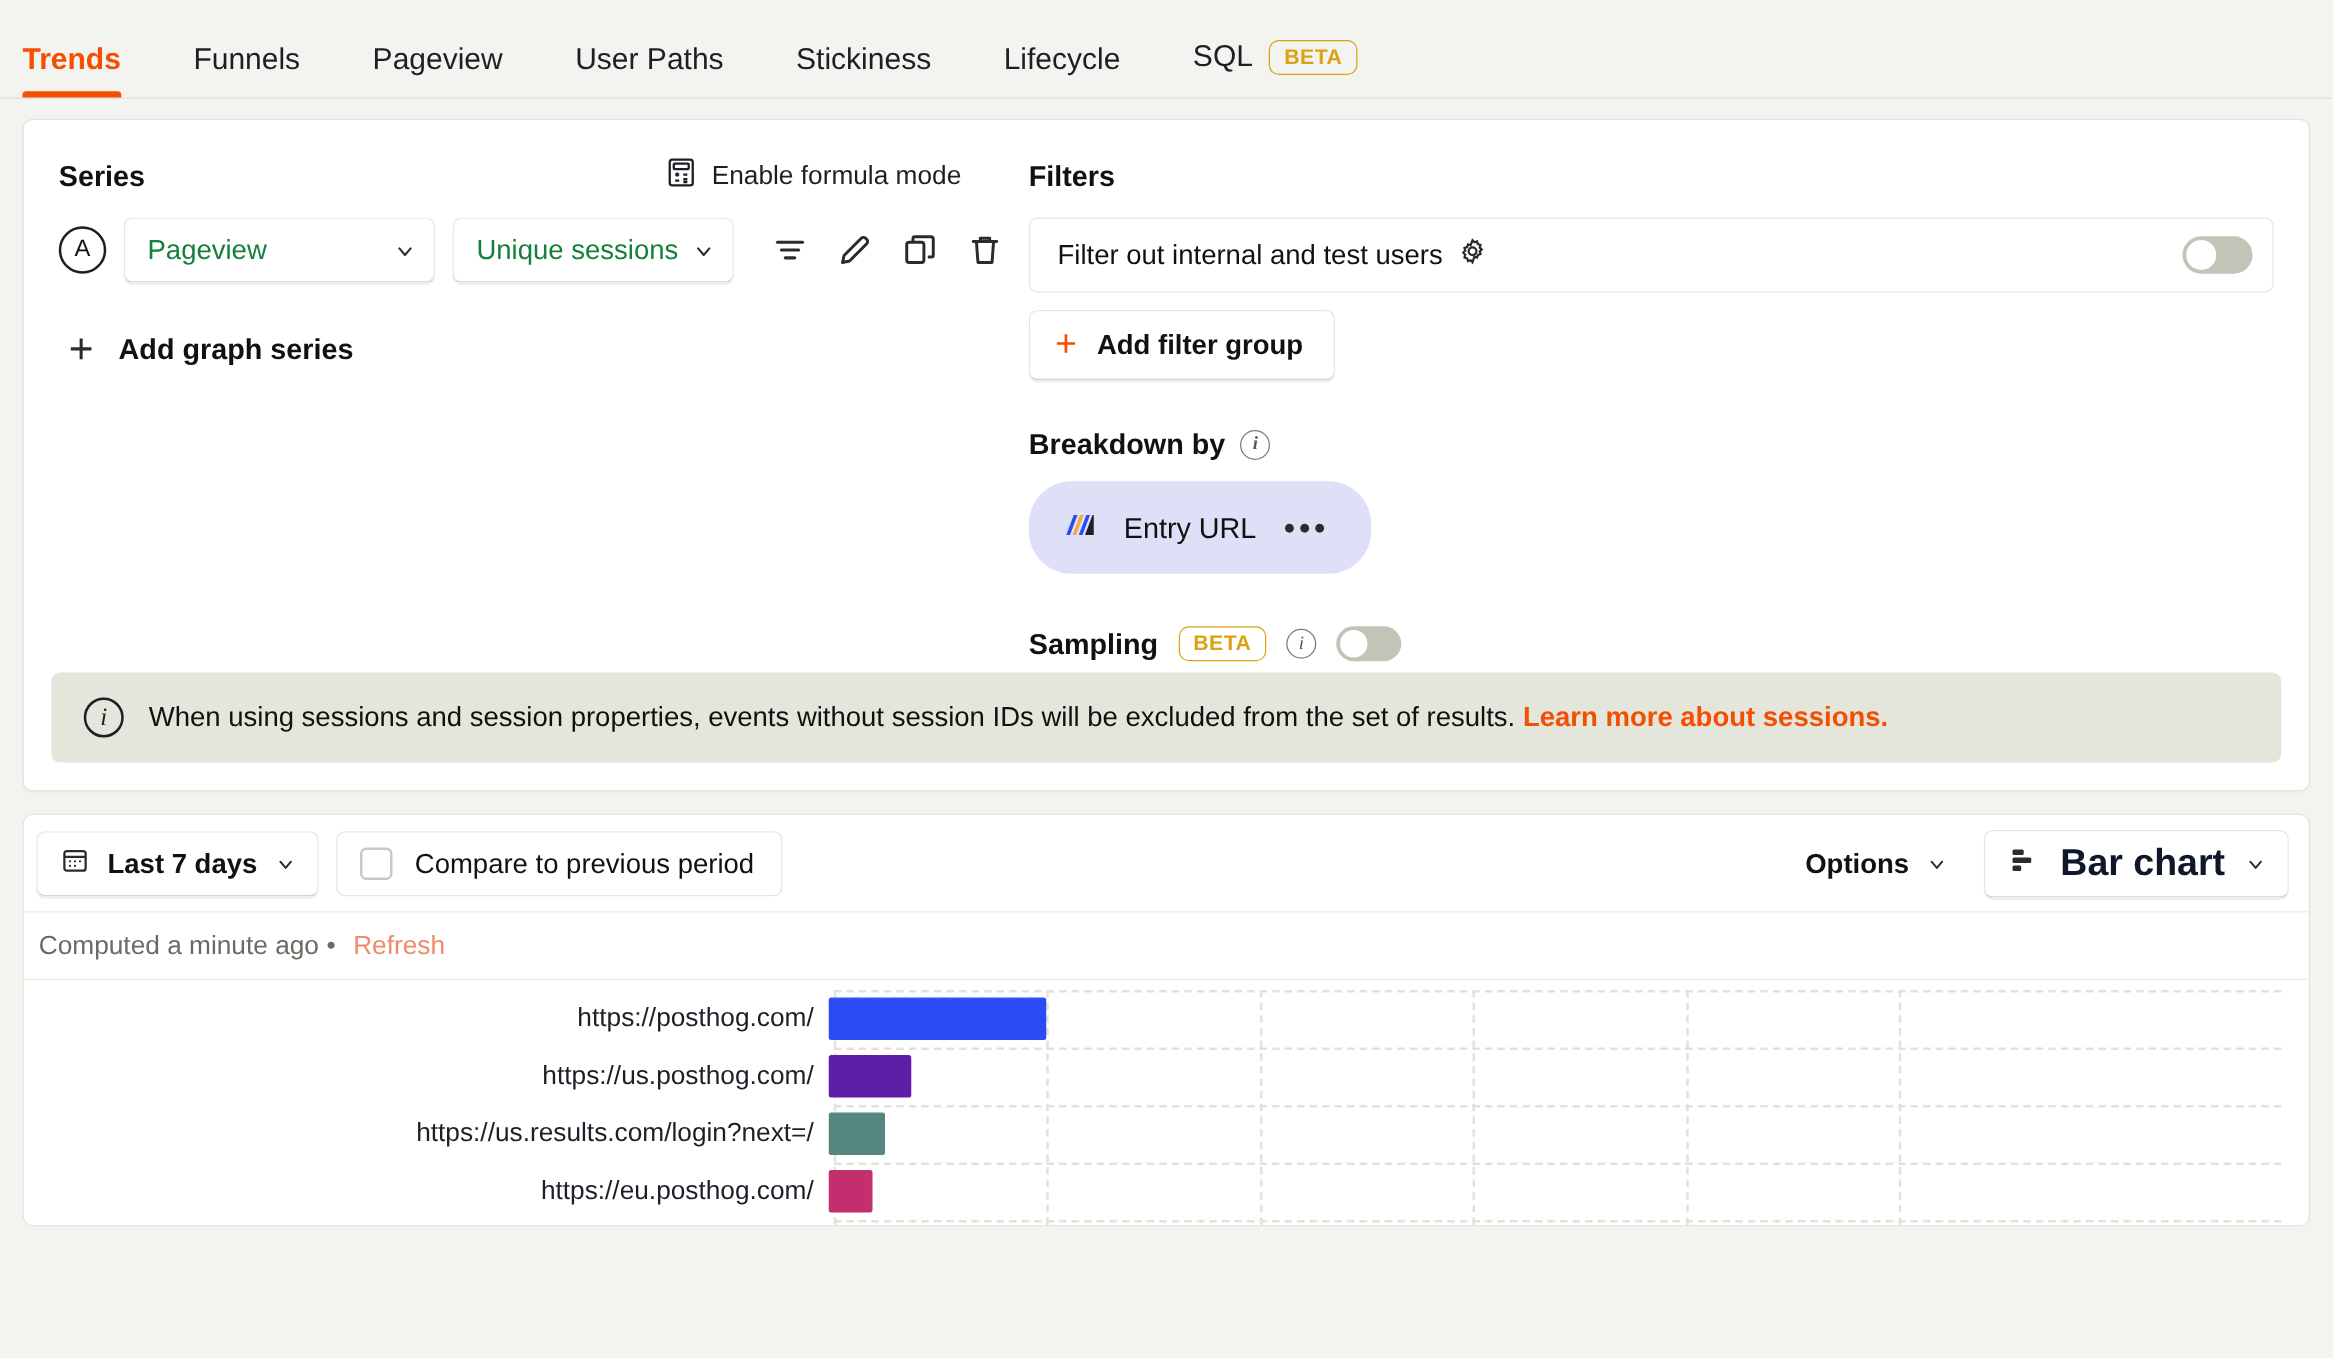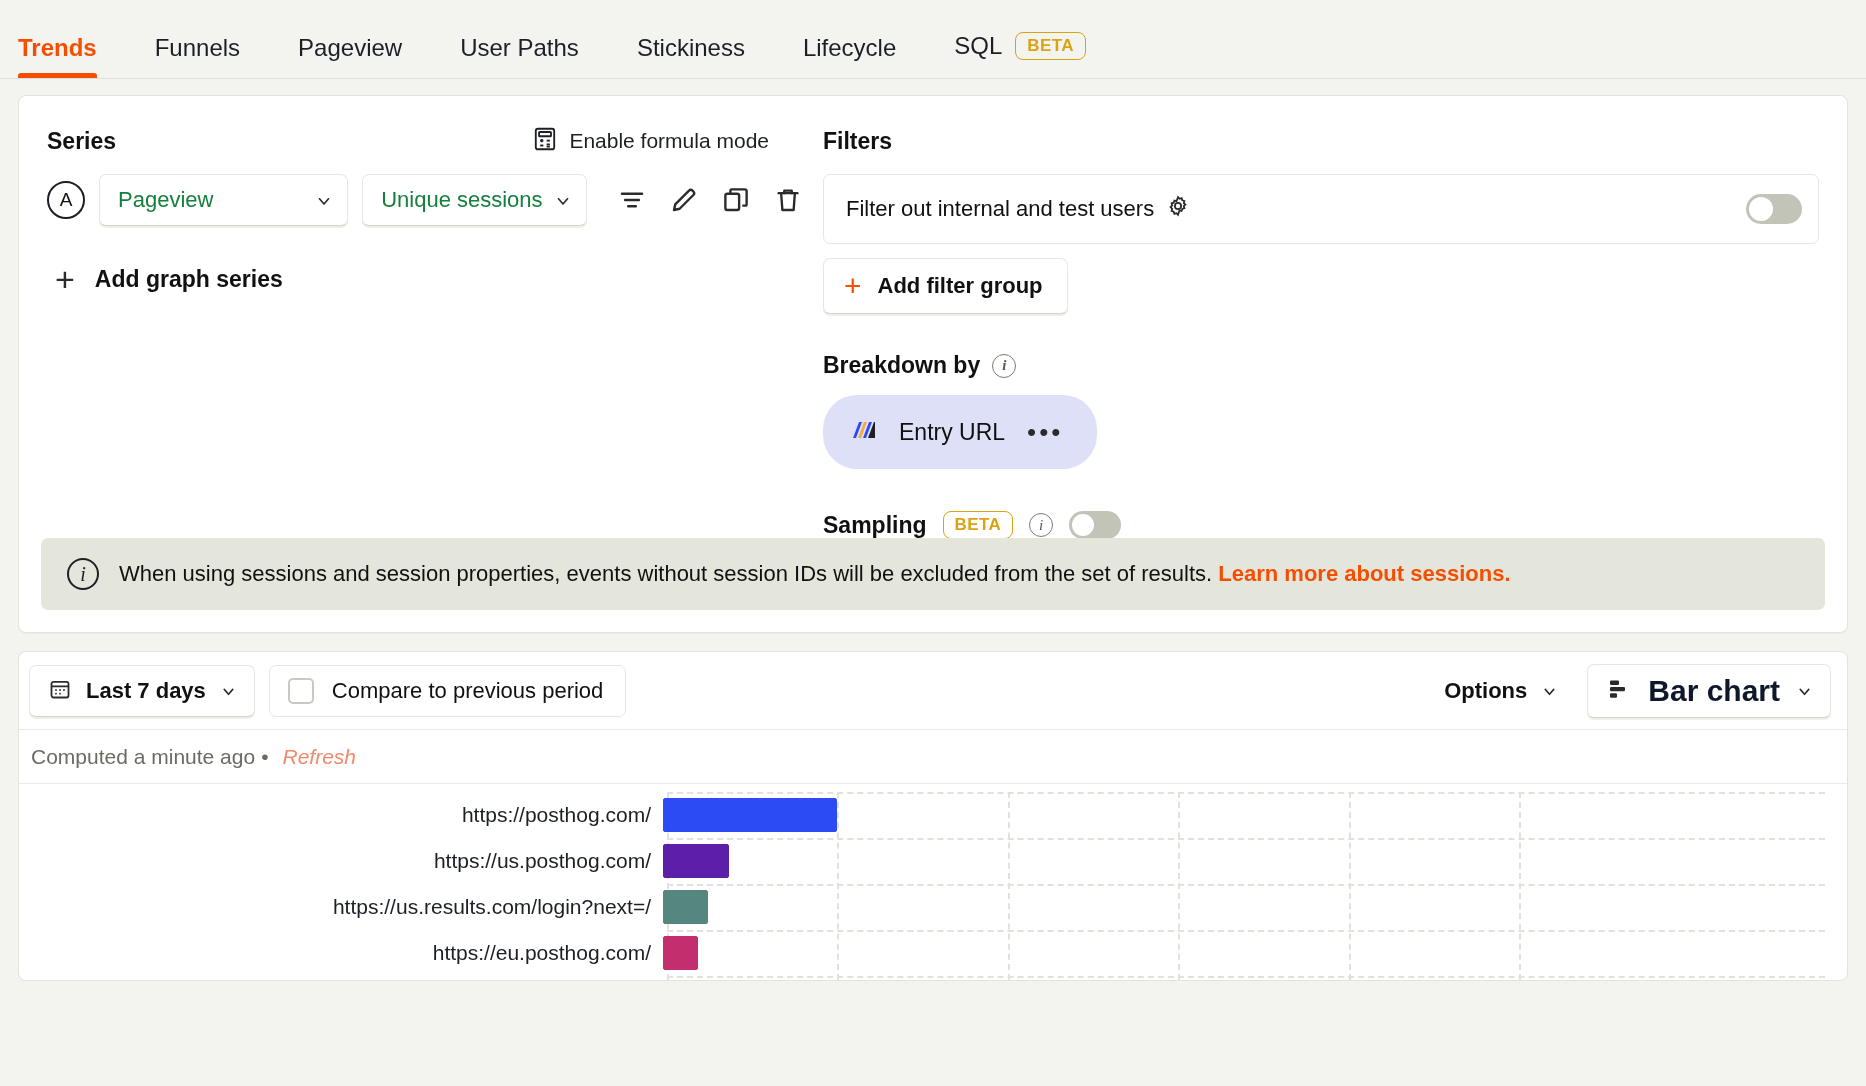--- a/index.html
+++ b/index.html
@@ -97,21 +97,21 @@
   .add-series {
     display:flex; align-items:center; gap:20px;
     margin-top: 36px; margin-left: 8px; cursor:pointer;
   }
   .add-series .plus { font-size:34px; color:#2B2B2B; line-height:1; font-weight:300; }
   .add-series .txt { font-size:23px; font-weight:700; color:#111; }
 
   
   .filter-bar {
     margin-top: 4px;
-    height: 70px; border:1px solid #E6E7E0; border-radius:7px;
+    height: 60px; border:1px solid #E6E7E0; border-radius:7px;
     display:flex; align-items:center; justify-content:space-between;
     padding: 0 16px 0 22px; background:#fff;
   }
   .filter-bar .ftxt { font-size:22px; color:#111; display:flex; align-items:center; gap:12px; }
   .toggle {
     width:56px; height:30px; border-radius:15px; background:#C2C4B8;
     position:relative; cursor:pointer; flex:none;
   }
   .toggle::after {
     content:""; position:absolute; left:3px; top:3px;
@@ -206,21 +206,21 @@
     height:54px; padding:0 18px; border:1px solid #E6E7E0; border-bottom-color:#D3D4CC;
     border-radius:7px; background:#fff; cursor:pointer; box-shadow:0 2px 0 #EFEFE9;
   }
   .chart-type-btn .t { font-size:30px; font-weight:700; color:#0f172a; }
 
   .computed-row {
     height: 54px; display:flex; align-items:center;
     padding-left: 12px; font-size:21px; color:#6A6C63;
     border-bottom:1px solid #EBEBE4;
   }
-  .computed-row .refresh { color:#F1896B; margin-left:8px; cursor:pointer;font-style:italic; }
+  .computed-row .refresh { color:#F1896B; margin-left:8px; cursor:pointer; }
   .computed-row .dot { margin: 0 6px; }
 
   
   .plot { position:relative; height:196px; }
   .plot-inner { position:absolute; left:0; top:8px; right:0; bottom:0; }
   .bar-row { display:flex; align-items:center; height:46px; }
   .bar-label {
     width: 644px; text-align:right; padding-right:12px;
     font-size:21px; color:#1D1F27; white-space:nowrap;
   }

